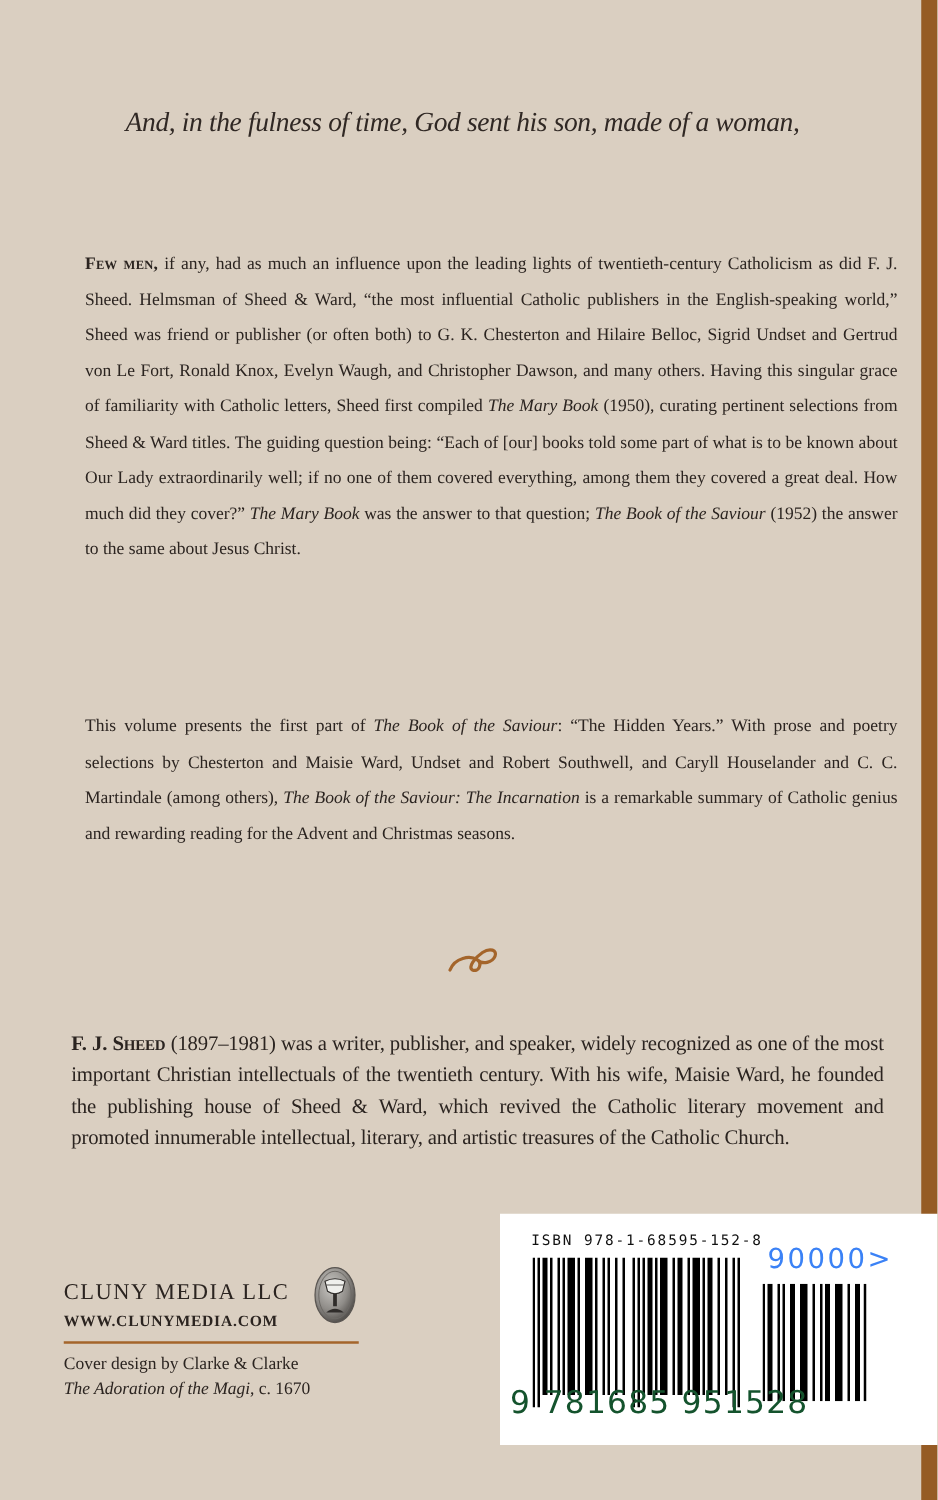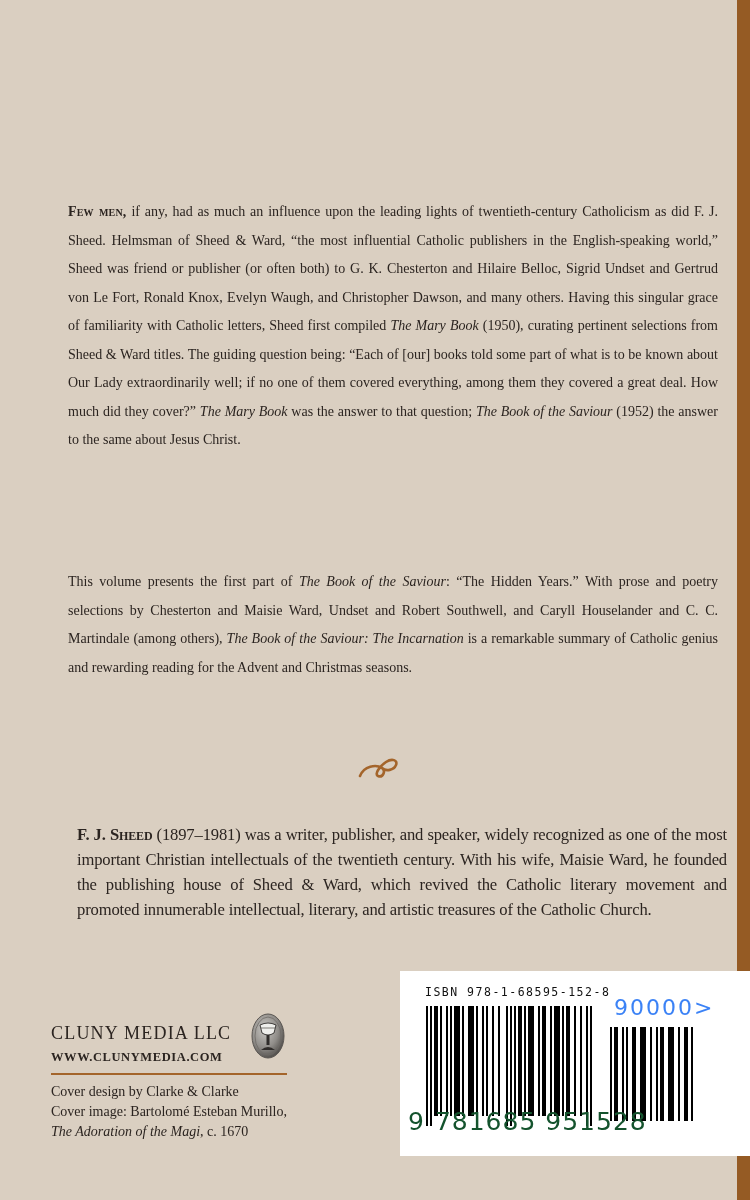--- a/index.html
+++ b/index.html
@@ -70,21 +70,20 @@
     .bio {
       position: absolute;
       top: 822px;
       left: 57px;
       width: 650px;
       font-size: 16.6px;
       line-height: 25px;
       text-align: justify;
       color: #2b2420;
       letter-spacing: -0.15px;
-      margin-left: 20px;
     }
     .bio .name {
       font-weight: bold;
     }
     .bio .name .sc2 {
       font-variant: small-caps;
     }
     .publisher {
       position: absolute;
       top: 1022px;
@@ -187,20 +186,21 @@
     .ean-digits .first {
       margin-right: 10px;
     }
   </style>
 </head>
 <body>
 
 <div class="spine"></div>
 
 <div class="epigraph">
+  <div>And, in the fulness of time, God sent his son, made of a woman,</div>
 </div>
 
 <div class="blurb p1">
   <p><span class="sc">Few men,</span><span> if any, had as much an influence upon the leading lights of twentieth-century Catholicism as did F. J. Sheed. Helmsman of Sheed &amp; Ward, “the most influential Catholic publishers in the English-speaking world,” Sheed was friend or publisher (or often both) to G. K. Chesterton and Hilaire Belloc, Sigrid Undset and Gertrud von Le Fort, Ronald Knox, Evelyn Waugh, and Christopher Dawson, and many others. Having this singular grace of familiarity with Catholic letters, Sheed first compiled </span><em>The Mary Book</em><span> (1950), curating pertinent selections from Sheed &amp; Ward titles. The guiding question being: “Each of [our] books told some part of what is to be known about Our Lady extraordinarily well; if no one of them covered everything, among them they covered a great deal. How much did they cover?” </span><em>The Mary Book</em><span> was the answer to that question; </span><em>The Book of the Saviour</em><span> (1952) the answer to the same about Jesus Christ.</span></p>
 </div>
 
 <div class="blurb p2">
   <p><span>This volume presents the first part of </span><em>The Book of the Saviour</em><span>: “The Hidden Years.” With prose and poetry selections by Chesterton and Maisie Ward, Undset and Robert Southwell, and Caryll Houselander and C. C. Martindale (among others), </span><em>The Book of the Saviour: The Incarnation</em><span> is a remarkable summary of Catholic genius and rewarding reading for the Advent and Christmas seasons.</span></p>
 </div>
 
@@ -230,21 +230,20 @@
   <path d="M9 12 Q17 8 25 12 L23 20 Q17 24 11 20 Z" fill="#efefec" stroke="#2f2c2a" stroke-width="0.9"></path>
   <line x1="10" y1="15" x2="24" y2="15" stroke="#2f2c2a" stroke-width="0.6"></line>
   <rect x="15.5" y="22" width="3" height="10" fill="#2f2c2a"></rect>
   <path d="M10 37 Q17 31 24 37 Z" fill="#2f2c2a"></path>
 </svg>
 
 <div class="rule"></div>
 
 <div class="credits">
   <div>Cover design by Clarke &amp; Clarke</div>
-  <div>Cover image: Bartolomé Esteban Murillo,</div>
   <div><span class="it">The Adoration of the Magi</span><span>, c. 1670</span></div>
 </div>
 
 <div class="barcode-box">
   <div class="isbn-label">ISBN 978-1-68595-152-8</div>
   <svg class="main-bars" viewBox="0 0 168 120" preserveAspectRatio="none">
     <g fill="#000">
       <rect x="0" y="0" width="2" height="120"></rect>
       <rect x="4" y="0" width="2" height="120"></rect>
       <rect x="8" y="0" width="4" height="110"></rect>

